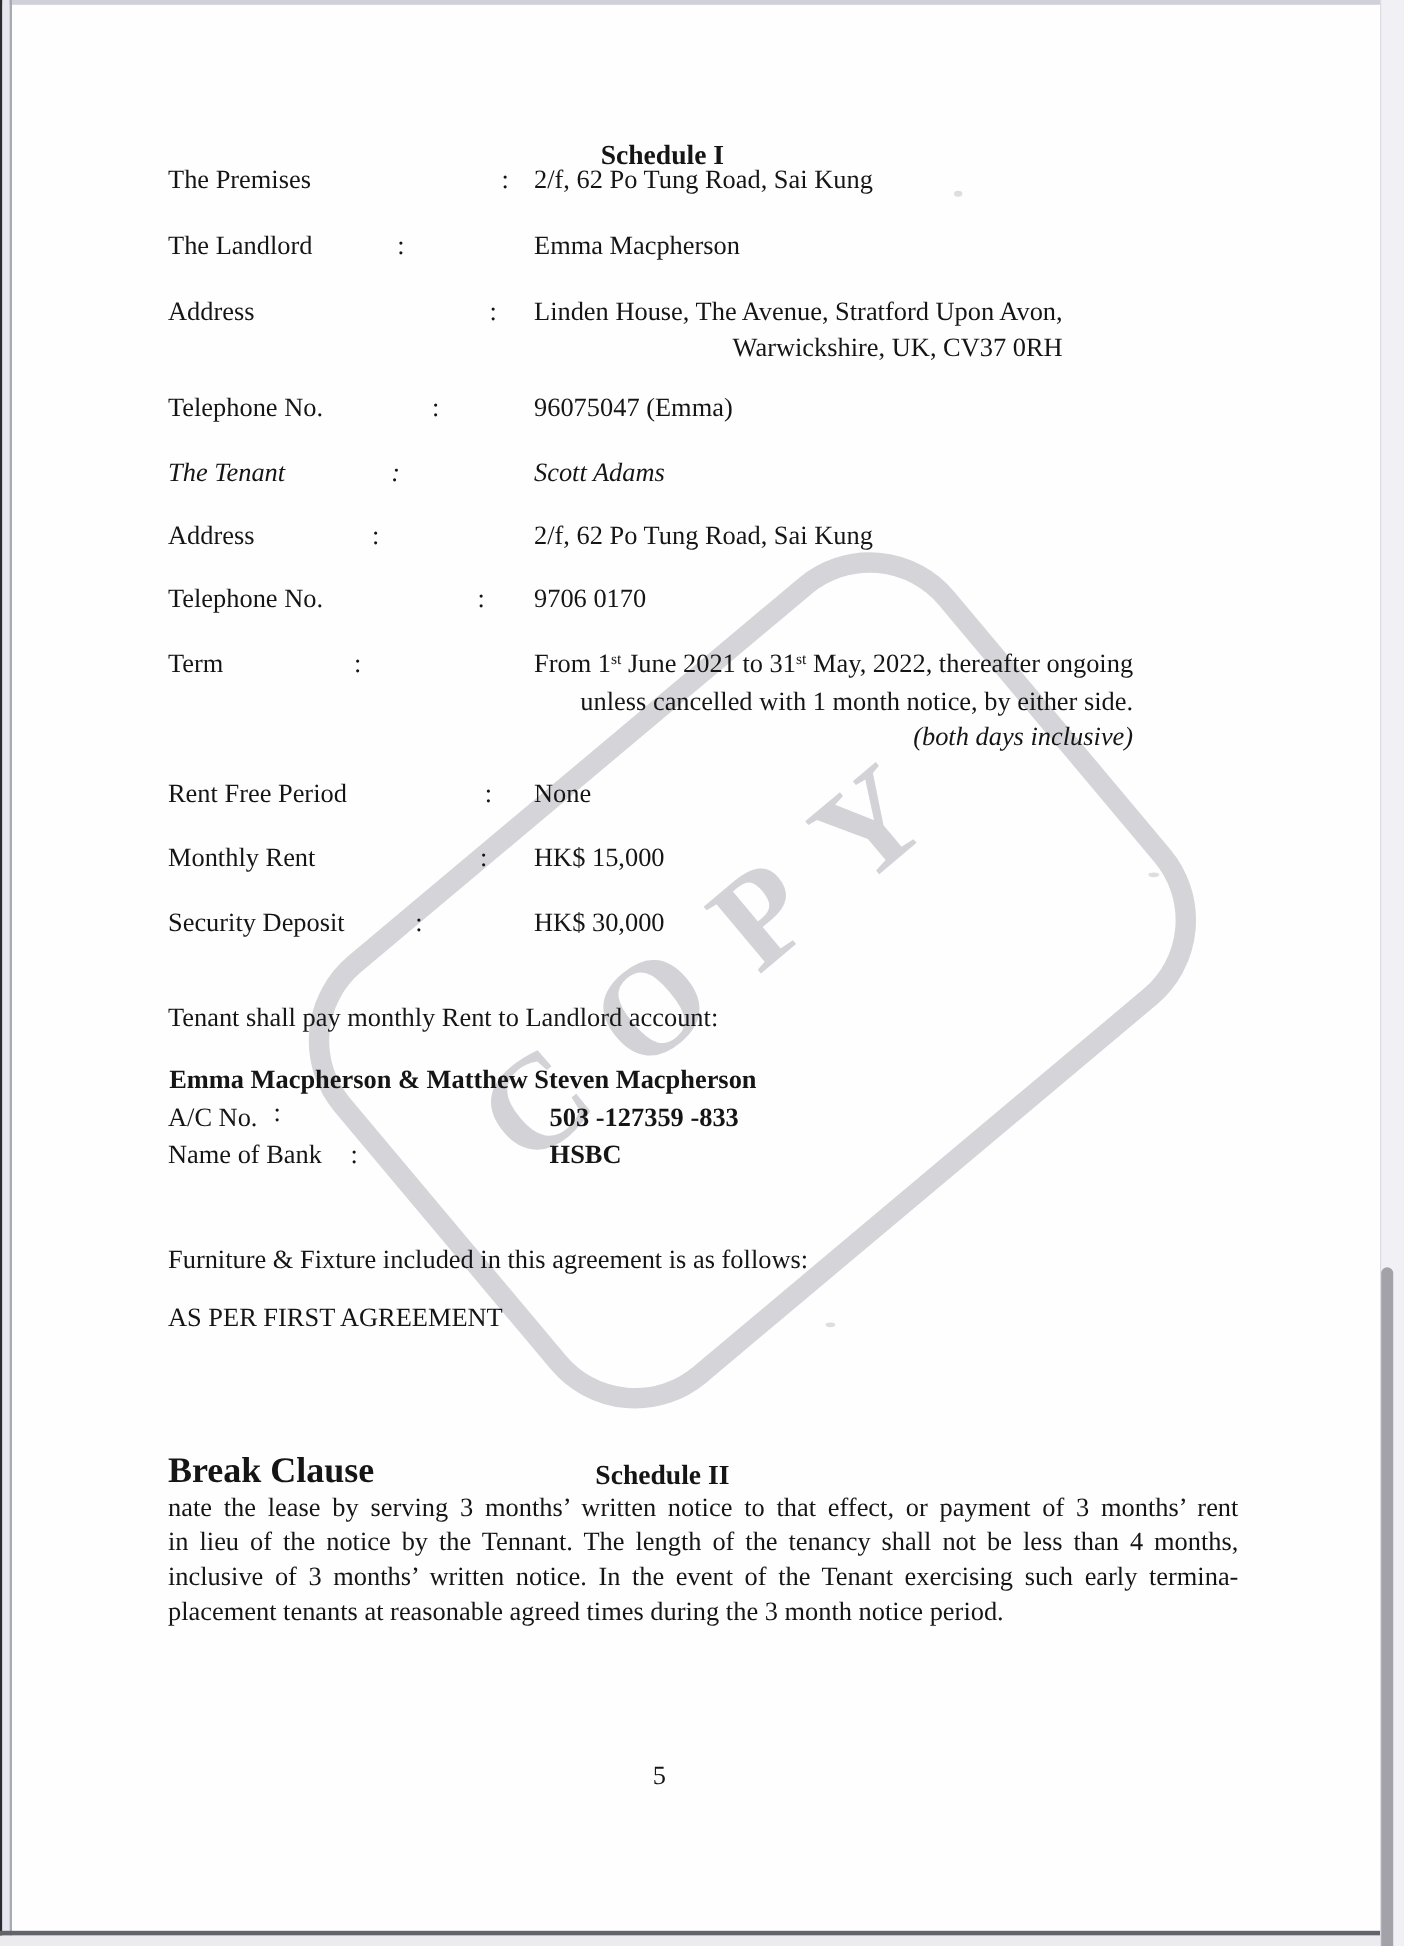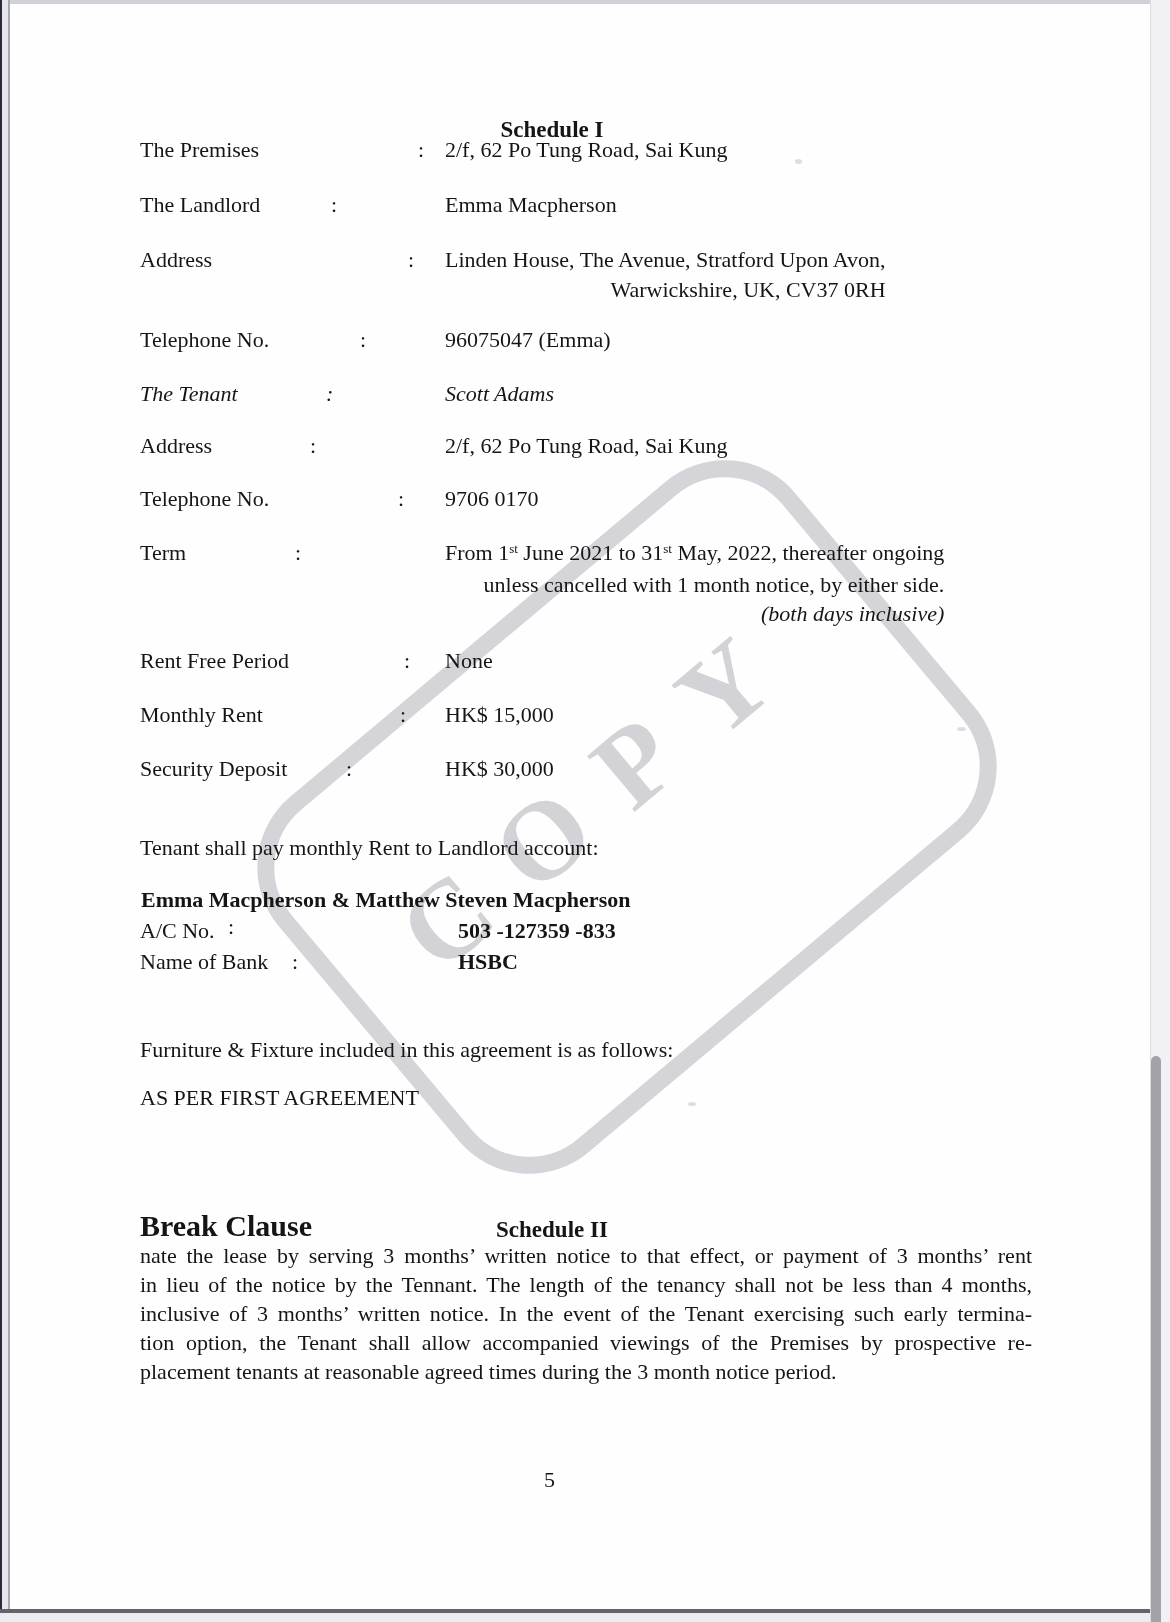--- a/index.html
+++ b/index.html
@@ -163,21 +163,20 @@
     <div class="abs" style="top:1036px;left:140px;">Furniture &amp; Fixture included in this agreement is as follows:</div>
     <div class="abs" style="top:1084px;left:140px;">AS PER FIRST AGREEMENT</div>
 
     <div class="abs center-title" style="top:1184px;">Schedule II</div>
     <div class="abs bold" style="top:1212px;left:140px;font-size:30px;">Break Clause</div>
 
     <div class="abs para" style="top:1242px;">
       <div class="pline just">nate the lease by serving 3 months’ written notice to that effect, or payment of 3 months’ rent</div>
       <div class="pline just">in lieu of the notice by the Tennant.  The length of the tenancy shall not be less than 4 months,</div>
       <div class="pline just">inclusive of 3 months’ written notice.  In the event of the Tenant exercising such early termina-</div>
-      <div class="pline just">tion option, the Tenant shall allow accompanied viewings of the Premises by prospective re-</div>
       <div class="pline">placement tenants at reasonable agreed times during the 3 month notice period.</div>
     </div>
 
     <div class="abs" style="top:1466px;left:544px;">5</div>
   </div>
 
   <div class="edge edge-top"></div>
   <div class="edge edge-left-dark"></div>
   <div class="edge edge-left-lav"></div>
   <div class="edge edge-left-line"></div>

